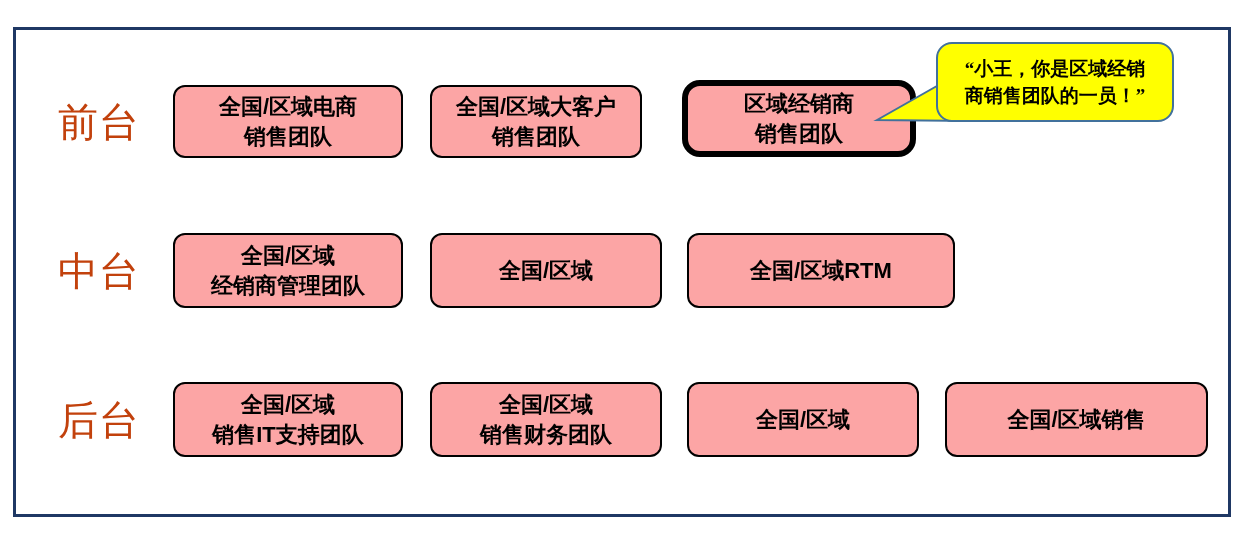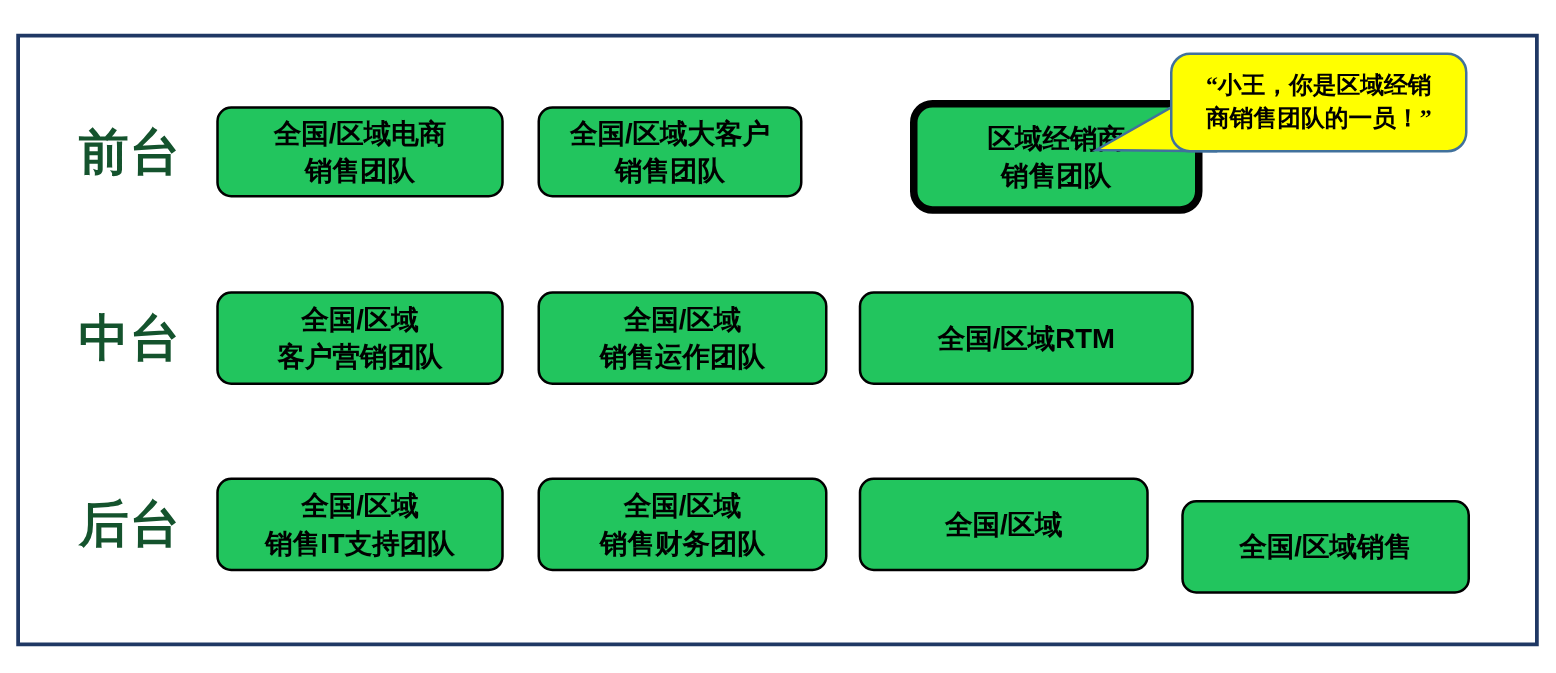--- a/index.html
+++ b/index.html
@@ -6,25 +6,25 @@
   .canvas{
     position:relative;width:1245px;height:538px;background:#ffffff;overflow:hidden;
     font-family:"Liberation Sans", sans-serif;
   }
   .frame{
     position:absolute;left:13px;top:27px;width:1218px;height:490px;
     border:3px solid #1F3864;box-sizing:border-box;background:#ffffff;
   }
   .row-label{
     position:absolute;left:58px;width:92px;height:46px;
-    color:#14532d;font-size:40px;font-weight:bold;line-height:46px;
-    text-align:center;letter-spacing:1px;white-space:nowrap;
+    color:#c2410c;font-size:40px;font-weight:normal;line-height:46px;
+    letter-spacing:1px;white-space:nowrap;
   }
   .team-box{
-    position:absolute;box-sizing:border-box;background:#22c55e;
+    position:absolute;box-sizing:border-box;background:#fca5a5;
     border:2.4px solid #000000;border-radius:12px;
     display:flex;flex-direction:column;align-items:center;justify-content:center;
     font-size:22px;font-weight:bold;color:#000000;line-height:30px;text-align:center;
     white-space:nowrap;
   }
   .team-box.highlight{
     border-width:6px;border-radius:18px;
   }
   .callout-layer{
     position:absolute;left:0;top:0;width:1245px;height:538px;pointer-events:none;
@@ -48,49 +48,48 @@
   <div class="row-label" style="top:248px">中台</div>
 
   <div class="team-box" style="left:173px;top:85px;width:230px;height:73px">
     <span>全国/区域电商</span>
     <span>销售团队</span>
   </div>
   <div class="team-box" style="left:430px;top:85px;width:212px;height:73px">
     <span>全国/区域大客户</span>
     <span>销售团队</span>
   </div>
-  <div class="team-box highlight" style="left:728px;top:80px;width:234px;height:91px">
+  <div class="team-box highlight" style="left:682px;top:80px;width:234px;height:77px">
     <span>区域经销商</span>
     <span>销售团队</span>
   </div>
 
   <div class="team-box" style="left:173px;top:233px;width:230px;height:75px">
     <span>全国/区域</span>
-    <span>客户营销团队</span>
+    <span>经销商管理团队</span>
   </div>
   <div class="team-box" style="left:430px;top:233px;width:232px;height:75px">
     <span>全国/区域</span>
-    <span>销售运作团队</span>
   </div>
   <div class="team-box" style="left:687px;top:233px;width:268px;height:75px">
     <span>全国/区域RTM</span>
   </div>
 
   <div class="team-box" style="left:173px;top:382px;width:230px;height:75px">
     <span>全国/区域</span>
     <span>销售IT支持团队</span>
   </div>
   <div class="team-box" style="left:430px;top:382px;width:232px;height:75px">
     <span>全国/区域</span>
     <span>销售财务团队</span>
   </div>
   <div class="team-box" style="left:687px;top:382px;width:232px;height:75px">
     <span>全国/区域</span>
   </div>
-  <div class="team-box" style="left:945px;top:400px;width:231px;height:75px">
+  <div class="team-box" style="left:945px;top:382px;width:263px;height:75px">
     <span>全国/区域销售</span>
   </div>
 
   <svg class="callout-layer" viewBox="0 0 1245 538">
     <polygon points="877,120 944,82 972,121" fill="#FFFF00" stroke="#41719C" stroke-width="2"></polygon>
     <rect x="937" y="43" width="236" height="78" rx="15" ry="15" fill="#FFFF00" stroke="#41719C" stroke-width="2"></rect>
   </svg>
   <div class="callout-text">
     <span>“小王，你是区域经销</span>
     <span>商销售团队的一员！”</span>

